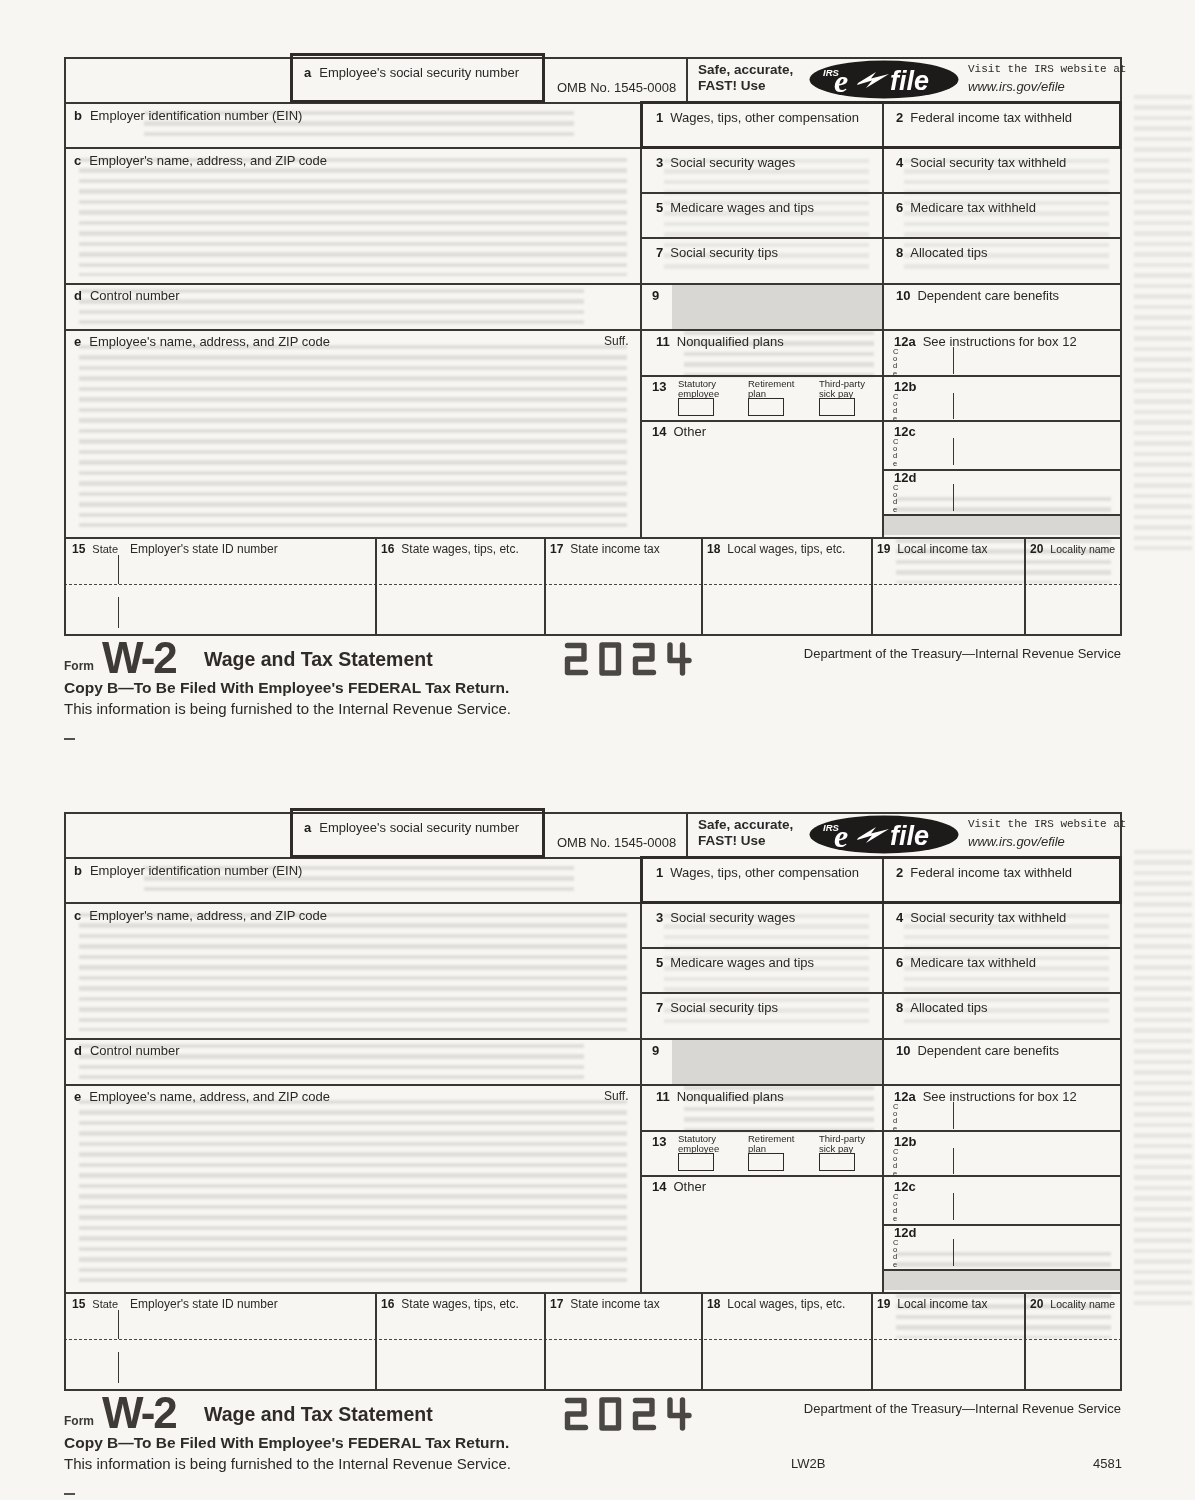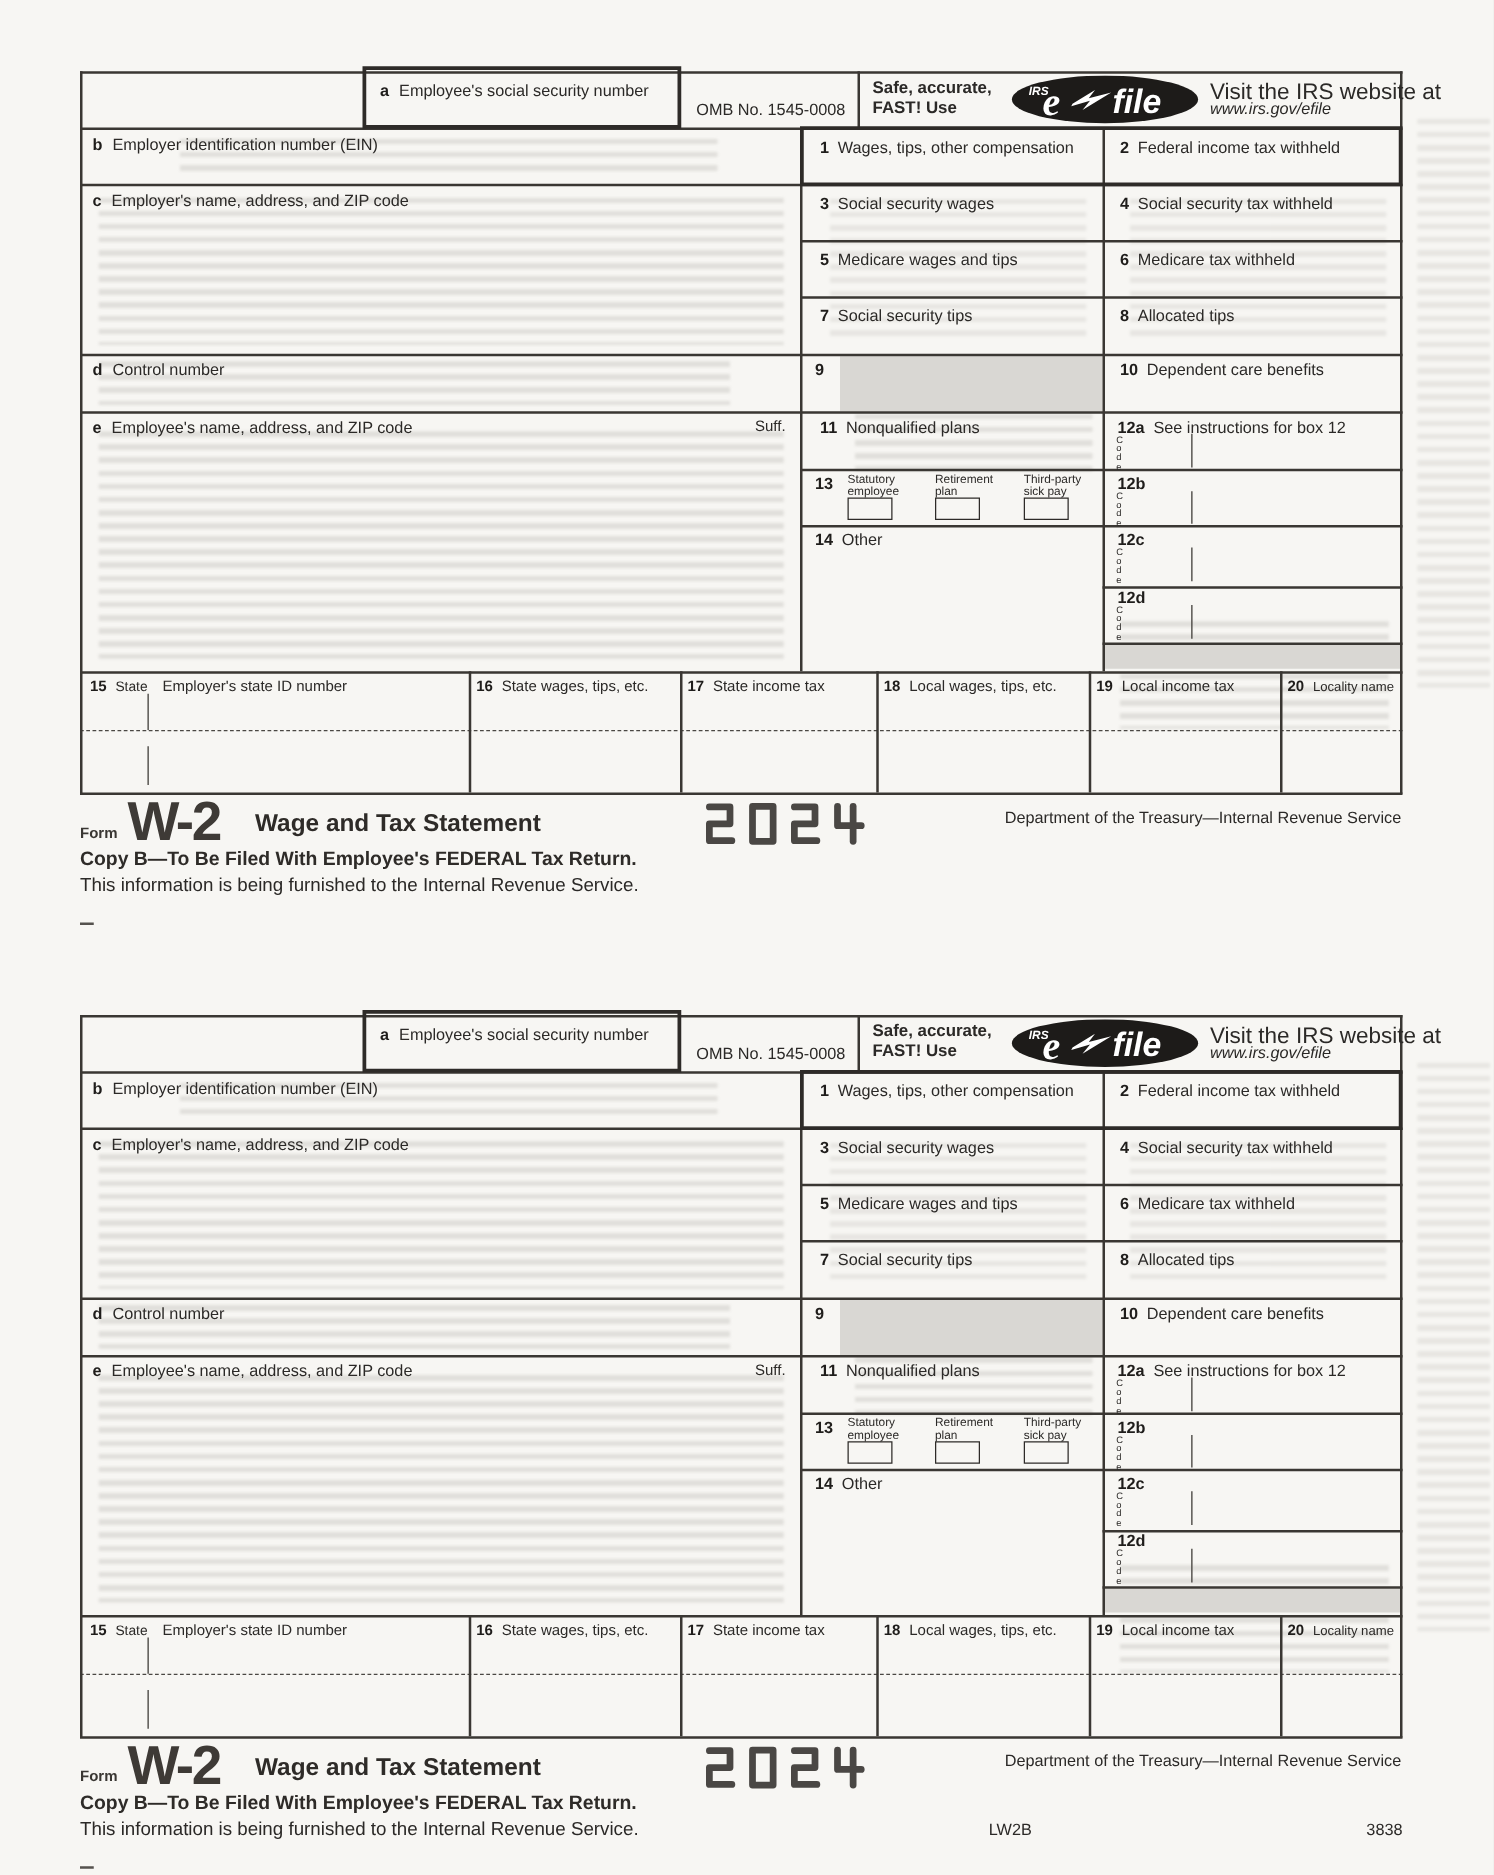--- a/index.html
+++ b/index.html
@@ -17,21 +17,21 @@
   .lab .num{font-weight:bold;color:#1f1d1b;margin-right:7px;}
   .lab .ltr{font-weight:bold;color:#1f1d1b;margin-right:8px;}
   .small-lab{font-size:12px;line-height:14px;}
   .tiny-lab{font-size:10.5px;line-height:12px;}
   .code-vert{position:absolute;font-size:7.5px;line-height:7.2px;white-space:pre;color:#2b2927;}
   .cklab{position:absolute;font-size:9.5px;line-height:10px;white-space:normal;width:62px;color:#2b2927;}
   .cb{position:absolute;width:36px;height:18px;border:1.4px solid #2e2b28;box-sizing:border-box;}
   .suff{position:absolute;font-size:12px;color:#2b2927;}
   .omb{position:absolute;font-size:13px;color:#2b2927;white-space:nowrap;}
   .safe{position:absolute;font-size:13.5px;font-weight:bold;line-height:16px;white-space:nowrap;}
-  .visit1{position:absolute;font-size:18px;white-space:nowrap;}
+  .visit1{position:absolute;font-size:11px;white-space:nowrap;font-family:Liberation Mono, monospace;}
   .visit2{position:absolute;font-size:13px;font-style:italic;white-space:nowrap;}
   .efile-logo{position:absolute;}
   .f-word{position:absolute;font-size:12px;font-weight:bold;color:#3a3733;}
   .f-w2{position:absolute;font-size:44px;font-weight:bold;letter-spacing:-2px;color:#3e3a36;line-height:36px;}
   .f-title{position:absolute;font-size:19.5px;font-weight:bold;color:#2e2b28;white-space:nowrap;}
   .f-dept{position:absolute;font-size:13px;color:#2b2927;white-space:nowrap;}
   .f-copy{position:absolute;font-size:15.5px;font-weight:bold;color:#2e2b28;white-space:nowrap;}
   .f-info{position:absolute;font-size:15px;color:#2b2927;white-space:nowrap;}
   .f-code{position:absolute;font-size:13px;color:#2b2927;}
   .tickmark{position:absolute;width:11px;height:2px;background:#55524e;}
@@ -443,16 +443,16 @@
         </svg>
         <svg width="27" height="40" viewBox="0 0 27 39">
           <path d="M5,5.5 L5,21 L24,21" fill="none" stroke="#4a4744" stroke-width="5.4" stroke-linecap="round" stroke-linejoin="round"></path>
           <path d="M17.5,5.5 L17.5,33.5" fill="none" stroke="#4a4744" stroke-width="5.4" stroke-linecap="round" stroke-linejoin="round"></path>
         </svg>
       </div>
   <div class="f-dept" style="right:1px;top:589px;">Department of the Treasury—Internal Revenue Service</div>
   <div class="f-copy" style="left:0;top:622px;">Copy B—To Be Filed With Employee's FEDERAL Tax Return.</div>
   <div class="f-info" style="left:0;top:643px;">This information is being furnished to the Internal Revenue Service.</div>
   <div class="f-code" style="left:727px;top:644px;">LW2B</div>
-  <div class="f-code" style="right:0;top:644px;">3838</div>
+  <div class="f-code" style="right:0;top:644px;">4581</div>
   <div class="tickmark" style="left:0;top:681px;"></div>
 </section>
 </div>
 
 </body></html>

